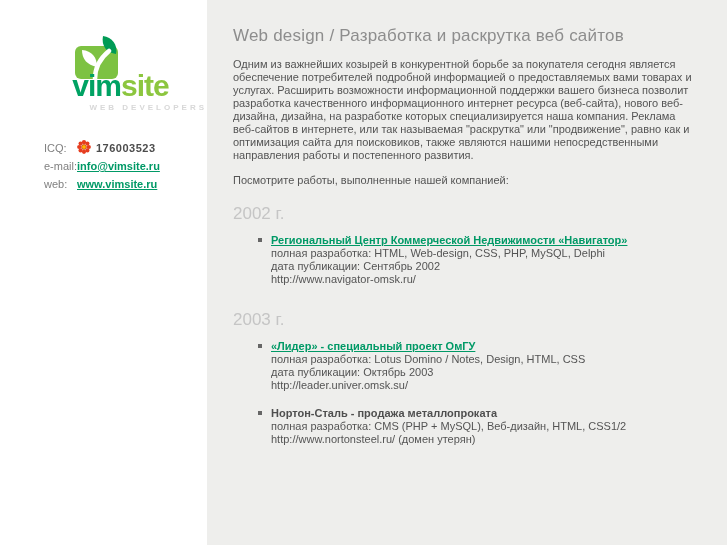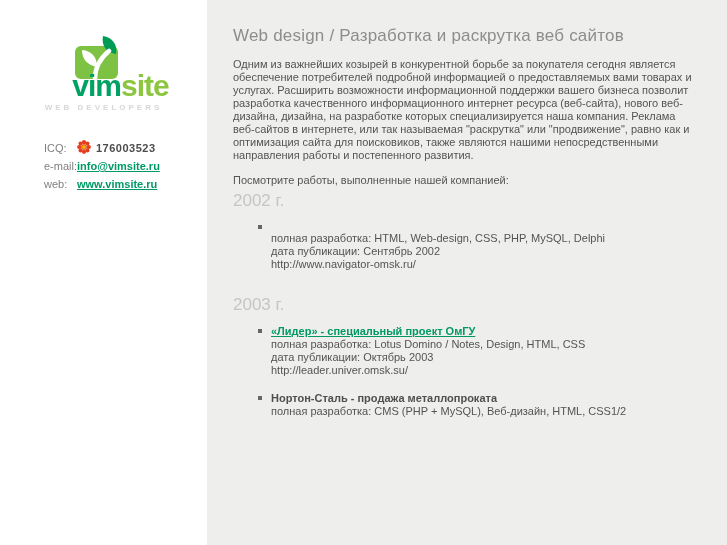--- a/index.html
+++ b/index.html
@@ -17,21 +17,21 @@
   }
   .logo { position:absolute; left:0; top:0; width:207px; height:120px; cursor:pointer; }
   .logo-icon { position:absolute; left:74px; top:36px; }
   .brand {
     position:absolute; left:0; top:70px; width:207px; text-align:center;
     font-size:30px; font-weight:bold; letter-spacing:-1px; line-height:32px;margin-left:17px;
   }
   .brand .vim  { color:#00a263; }
   .brand .site { color:#8cc63f; }
   .tagline {
-    position:absolute; left:0; top:103px; width:207px; text-align:center;
+    position:absolute; left:0; top:103px; width:207px; text-align:right;
     font-size:8px; font-weight:bold; letter-spacing:3px; color:#d8d8d8;
   }
   .contacts { position:absolute; left:44px; top:141px; font-size:11px; }
   .crow { display:flex; align-items:flex-end; height:13px; margin-bottom:5px; }
   .clabel { width:33px; color:#808080; font-size:11px; flex:0 0 33px; }
   .icq-flower { width:14px; height:14px; margin-right:5px; display:inline-block; }
   .icq-num { font-weight:bold; color:#4c4c4c; letter-spacing:0.5px; }
   .clink { font-weight:bold; color:#009966; text-decoration:underline; cursor:pointer; }
 
   
@@ -41,21 +41,21 @@
   }
   h1.page-title {
     font-size:17px; font-weight:normal; color:#8d8d8d;
     letter-spacing:0.2px; margin:0 0 12px;
   }
   .intro, .works-intro {
     font-size:11px; line-height:13px; color:#545454;
     width:462px; margin:0 0 12px;
   }
   .works-intro { margin-bottom:0; }
-  .year-section { margin-top:4px; }
+  .year-section { margin-top:17px; }
   .year-section + .year-section { margin-top:24px; }
   .year-title {
     font-size:17px; font-weight:normal; color:#c5c5c5; margin:0 0 8px;
   }
   .projects { padding-left:25px; }
   .project { margin-bottom:13px; }
   .ptitle-row { line-height:13px; }
   .bullet {
     display:inline-block; width:4px; height:4px; background:#666666;
     margin-right:9px; vertical-align:2px;
@@ -118,21 +118,21 @@
   <main class="content">
     <h1 class="page-title">Web design / Разработка и раскрутка веб сайтов</h1>
     <p class="intro">Одним из важнейших козырей в конкурентной борьбе за покупателя сегодня является обеспечение потребителей подробной информацией о предоставляемых вами товарах и услугах. Расширить возможности информационной поддержки вашего бизнеса позволит разработка качественного информационного интернет ресурса (веб-сайта), нового веб-дизайна, дизайна, на разработке которых специализируется наша компания. Реклама веб-сайтов в интернете, или так называемая "раскрутка" или "продвижение", равно как и оптимизация сайта для поисковиков, также являются нашими непосредственными направления работы и постепенного развития.</p>
     <p class="works-intro">Посмотрите работы, выполненные нашей компанией:</p>
     <div id="years-container">
   <section class="year-section">
     <h2 class="year-title">2002 г.</h2>
     <div class="projects">
   <div class="project">
     <div class="ptitle-row">
-      <span class="bullet"></span>
+      <span class="bullet"></span><a class="ptitle">Региональный Центр Коммерческой Недвижимости «Навигатор»</a>
     </div>
     <div class="pline">полная разработка: HTML, Web-design, CSS, PHP, MySQL, Delphi</div>
     <div class="pline">дата публикации: Сентябрь 2002</div>
     <div class="pline">http://www.navigator-omsk.ru/</div>
   </div>
 </div>
   </section>
 
   <section class="year-section">
     <h2 class="year-title">2003 г.</h2>
@@ -145,20 +145,21 @@
     <div class="pline">полная разработка: Lotus Domino / Notes, Design, HTML, CSS</div>
     <div class="pline">дата публикации: Октябрь 2003</div>
     <div class="pline">http://leader.univer.omsk.su/</div>
   </div>
 
   <div class="project">
     <div class="ptitle-row">
       <span class="bullet"></span><a class="ptitle plain">Нортон-Сталь - продажа металлопроката</a>
     </div>
     <div class="pline">полная разработка: CMS (PHP + MySQL), Веб-дизайн, HTML, CSS1/2</div>
+    <div class="pline">http://www.nortonsteel.ru/ (домен утерян)</div>
   </div>
 </div>
   </section>
 
 </div>
   </main>
 
 </div>
 
 </body></html>

